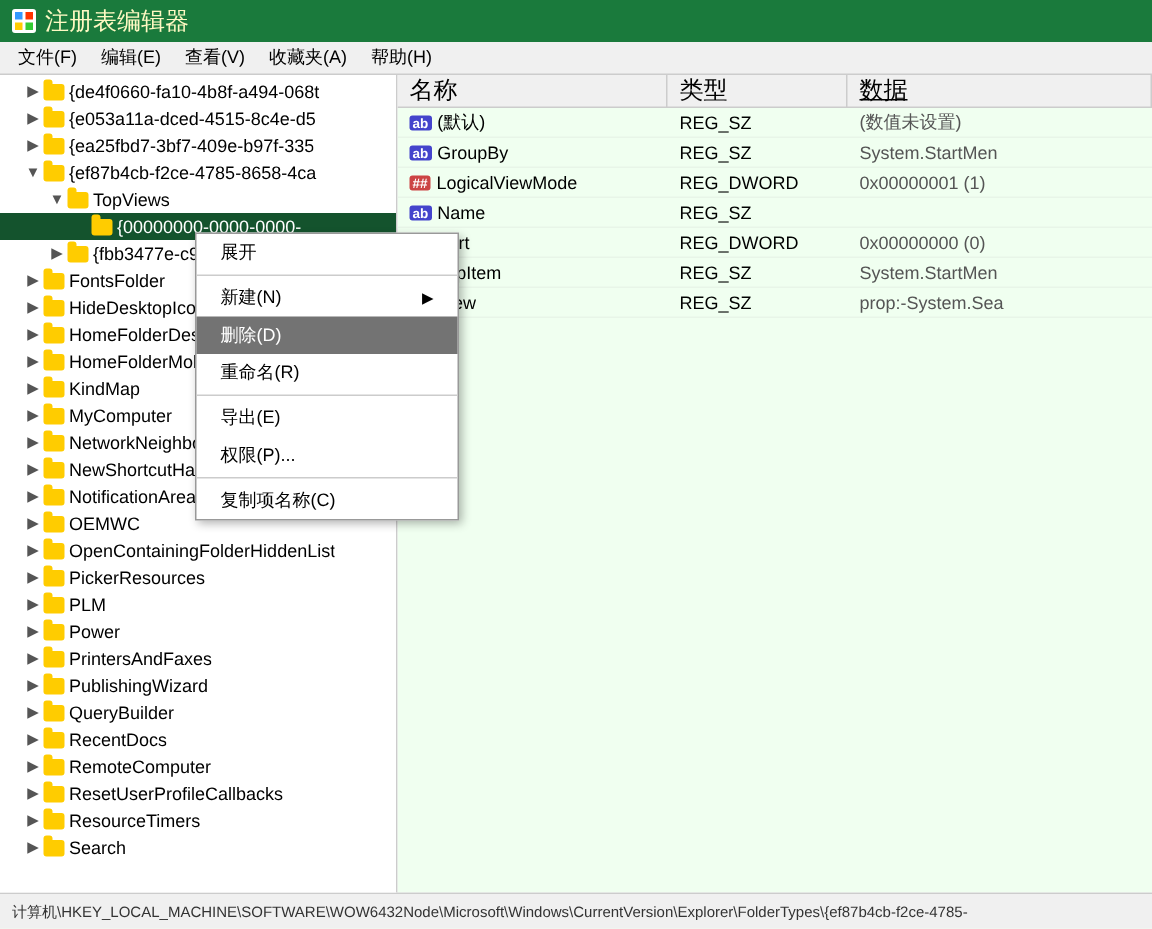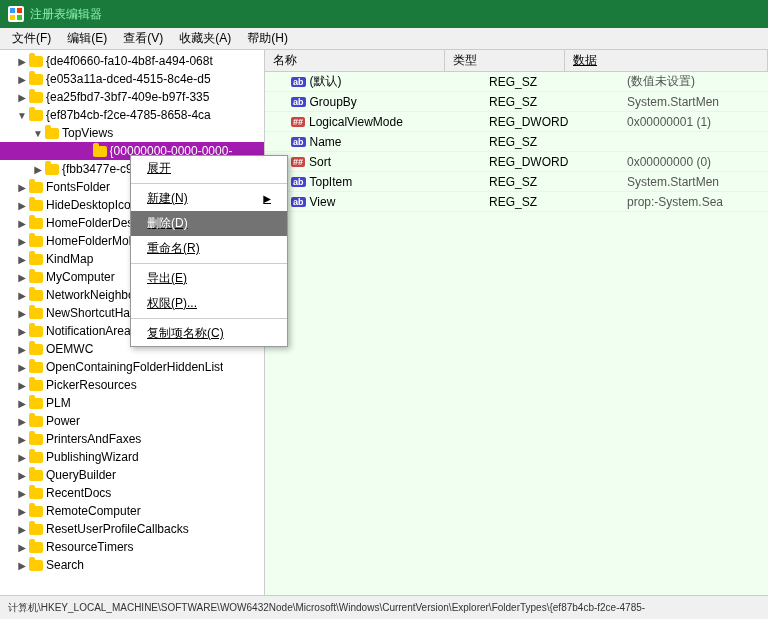--- a/index.html
+++ b/index.html
@@ -24,22 +24,22 @@
       gap: 6px;
     }
     .title-bar-icon {
       width: 16px;
       height: 16px;
       background: #fff;
       border-radius: 2px;
       display: flex; align-items: center; justify-content: center;
     }
     .title-bar-text {
-      font-size: 12px;
-      color: #86efac;
+      font-size: 16px;
+      color: #fef9c3;
     }
 
     
     .menu-bar {
       background: #f0f0f0;
       border-bottom: 1px solid #ccc;
       display: flex;
       align-items: center;
       height: 22px;
       padding: 0 4px;
@@ -71,21 +71,21 @@
     }
 
     .tree-item {
       display: flex;
       align-items: center;
       padding: 1px 0;
       cursor: pointer;
       white-space: nowrap;
       user-select: none;
     }
-    .tree-item.selected { background: #a21caf; color: white; justify-content: center; }
+    .tree-item.selected { background: #14532d; color: white; }
     .tree-item.selected .tree-label { color: white; }
 
     .tree-indent { display: inline-block; }
     .tree-toggle {
       width: 12px;
       height: 12px;
       display: inline-flex;
       align-items: center;
       justify-content: center;
       font-size: 10px;
@@ -136,21 +136,21 @@
     
     .table-header {
       display: flex;
       background: #f0f0f0;
       border-bottom: 1px solid #ccc;
       height: 22px;
       align-items: center;
     }
     .th {
       padding: 2px 8px;
-      font-size: 12px;
+      font-size: 16px;
       font-weight: normal;
       border-right: 1px solid #ccc;
       flex-shrink: 0;
     }
     .th-name { width: 180px; }
     .th-type { width: 120px; }
     .th-data { flex: 1; text-decoration: underline; }
 
     
     .table-body {
@@ -164,21 +164,20 @@
       height: 20px;
       border-bottom: 1px solid #e8f5e8;
     }
     .td {
       padding: 1px 8px;
       font-size: 12px;
       overflow: hidden;
       text-overflow: ellipsis;
       white-space: nowrap;
       flex-shrink: 0;
-      margin-left: 18px;
     }
     .td-name { width: 180px; display: flex; align-items: center; gap: 4px; }
     .td-type { width: 120px; }
     .td-data { flex: 1; color: #555; }
 
     
     .reg-icon-ab {
       display: inline-block;
       background: #4444cc;
       color: white;
@@ -198,24 +197,23 @@
     }
 
     
     .context-menu {
       position: absolute;
       left: 130px;
       top: 155px;
       background: white;
       border: 1px solid #999;
       box-shadow: 2px 2px 6px rgba(0,0,0,0.3);
-      width: 158px;
+      width: 176px;
       z-index: 100;
       font-size: 12px;
-      text-decoration: underline;
     }
     .ctx-item {
       padding: 4px 16px;
       cursor: pointer;
       display: flex;
       align-items: center;
       justify-content: space-between;
     }
     .ctx-separator {
       border-top: 1px solid #ccc;

